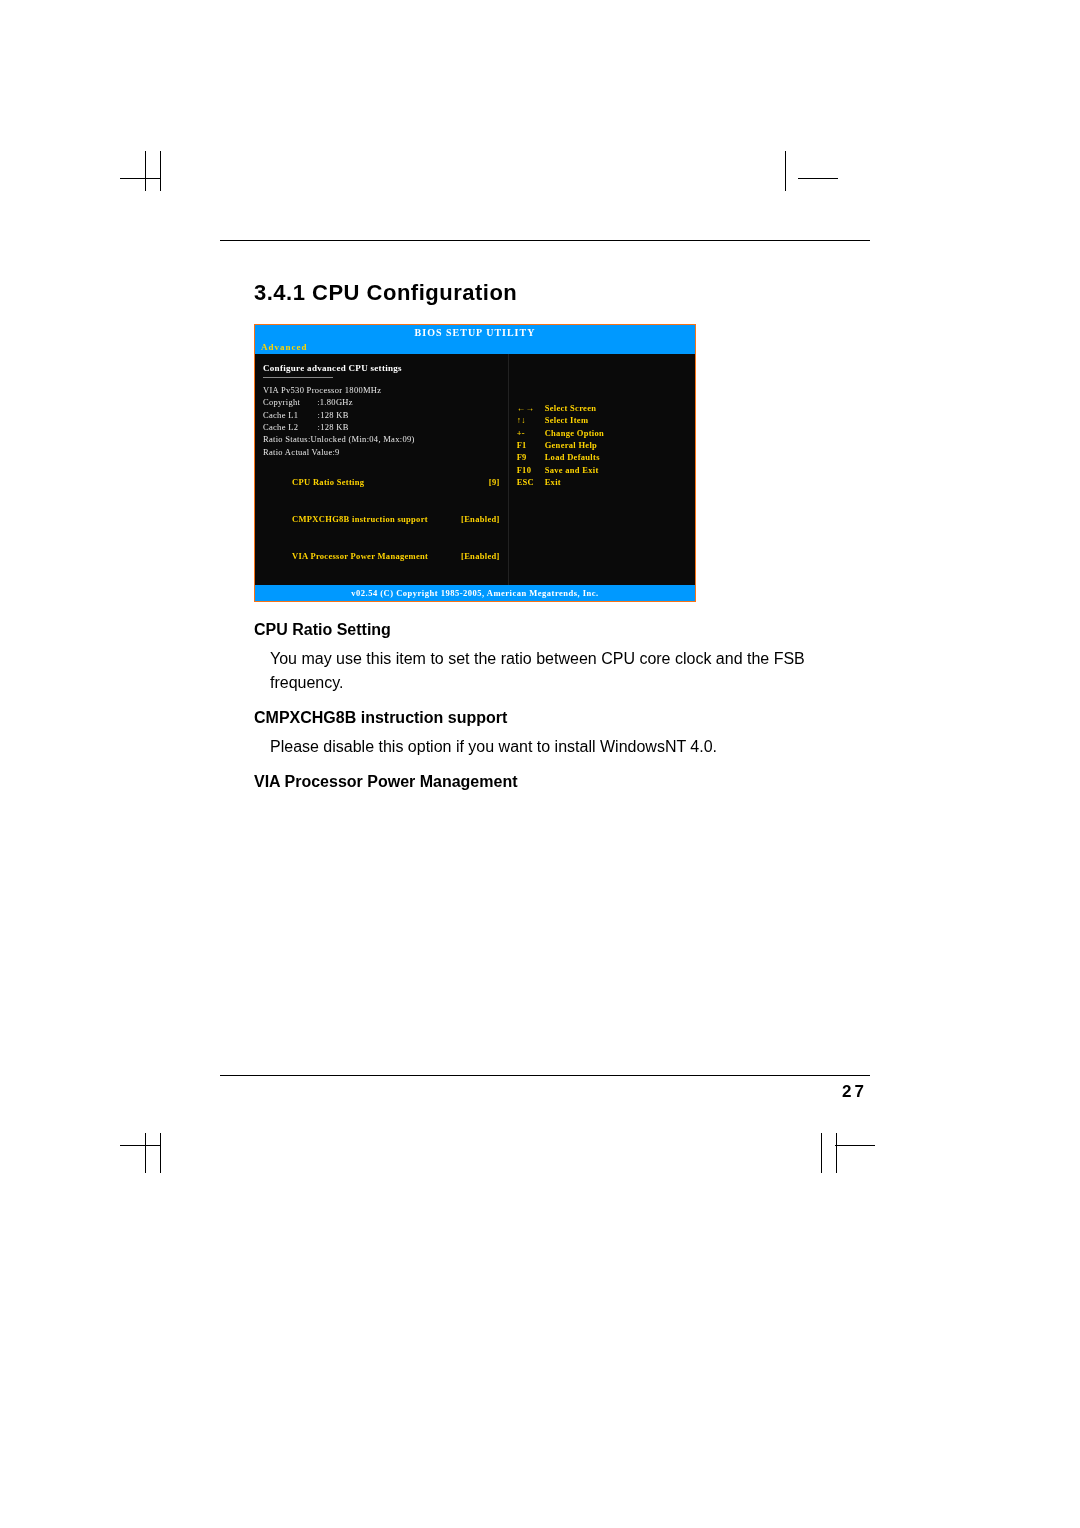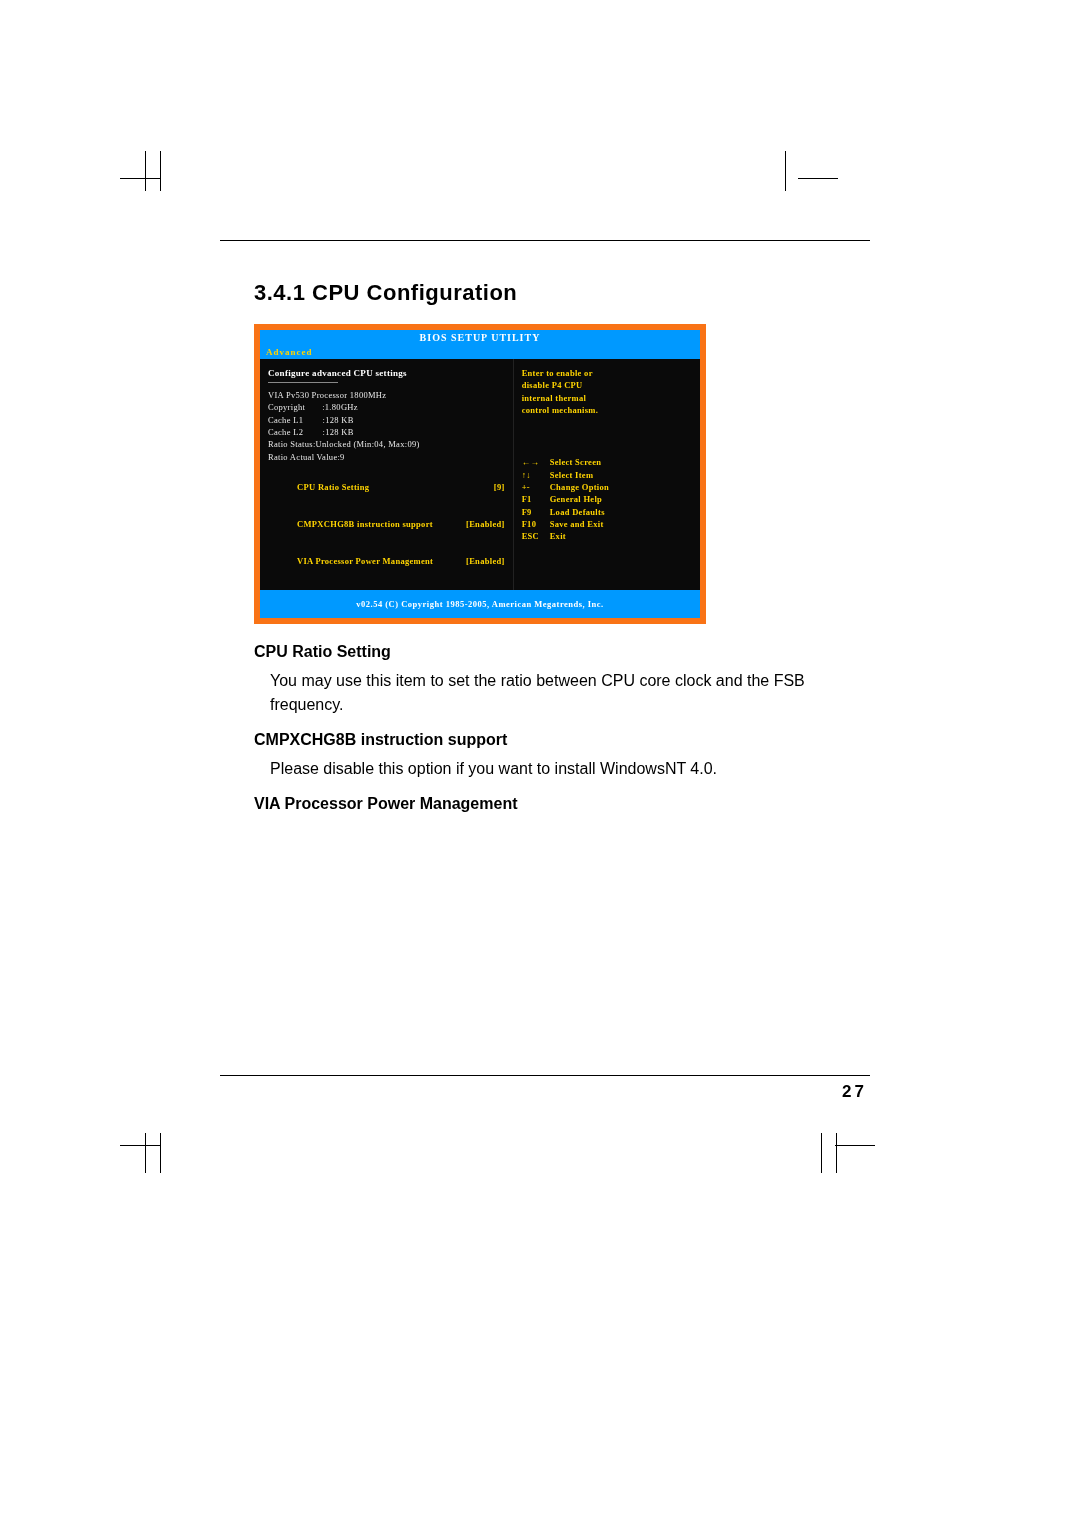--- a/index.html
+++ b/index.html
@@ -31,21 +31,21 @@
   }
   .section-title {
     font-family: Arial, Helvetica, sans-serif;
     font-weight: bold;
     font-size: 22px;
     letter-spacing: 0.5px;
   }
   .bios-box {
     margin-top: 18px;
     width: 440px;
-    border: 6px solid #f97316;
+    border: 1px solid #f97316;
     background: #0a0a0a;
     font-family: "Times New Roman", Times, serif;
   }
   .bios-tabbar {
     background: #0099ff;
     color: #fff;
     text-align: center;
     font-weight: bold;
     font-size: 10px;
     letter-spacing: 1px;
@@ -100,21 +100,21 @@
   }
   .bios-right .help { color: #ffd400; }
   .bios-right .nav { margin-top: 40px; }
   .bios-right .nav .k { display:inline-block; width: 28px; }
   .bios-footer {
     background: #0099ff;
     color: #fff;
     font-weight: bold;
     font-size: 8.5px;
     letter-spacing: 0.5px;
-    padding: 9px 0;
+    padding: 3px 0;
     text-align: center;
   }
   .desc-block { margin-top: 16px; font-size: 16px; line-height: 1.55; }
   .desc-block .h { font-weight: bold; font-size: 16px; margin-top: 6px;}
   .desc-block p { margin: 4px 0 10px 16px; }
   .hr-bottom {
     position: absolute;
     left: 220px;
     right: 210px;
     bottom: 200px;
@@ -178,26 +178,20 @@
             <span>CPU Ratio Setting</span><span style="float:right">[9]</span>
           </div>
           <div class="row sel" style="color:#ffd400">
             <span>CMPXCHG8B instruction support</span><span style="float:right">[Enabled]</span>
           </div>
           <div class="row sel" style="color:#ffd400">
             <span>VIA Processor Power Management</span><span style="float:right">[Enabled]</span>
           </div>
         </div>
         <div class="bios-right">
-          <div class="help">
-            <div>Enter to enable or</div>
-            <div>disable P4 CPU</div>
-            <div>internal thermal</div>
-            <div>control mechanism.</div>
-          </div>
           <div class="nav">
             <div><span class="k">←→</span><span>Select Screen</span></div>
             <div><span class="k">↑↓</span><span>Select Item</span></div>
             <div><span class="k">+-</span><span>Change Option</span></div>
             <div><span class="k">F1</span><span>General Help</span></div>
             <div><span class="k">F9</span><span>Load Defaults</span></div>
             <div><span class="k">F10</span><span>Save and Exit</span></div>
             <div><span class="k">ESC</span><span>Exit</span></div>
           </div>
         </div>

